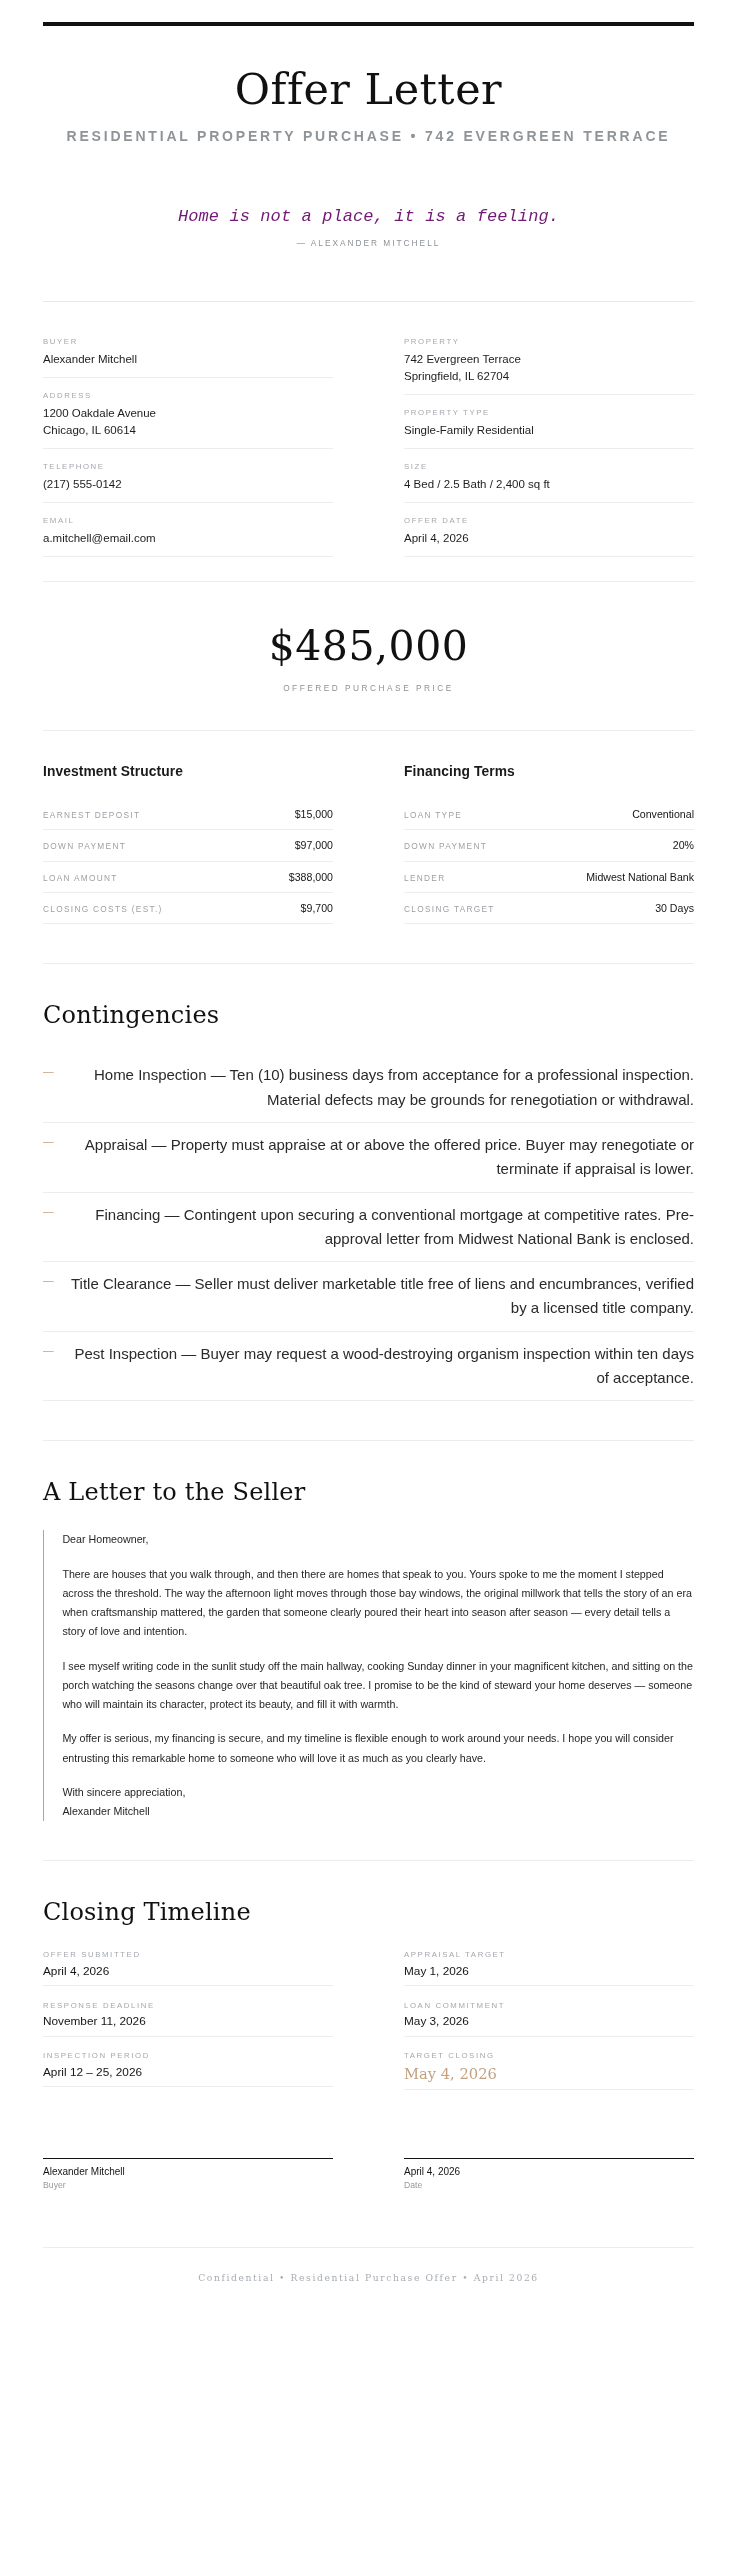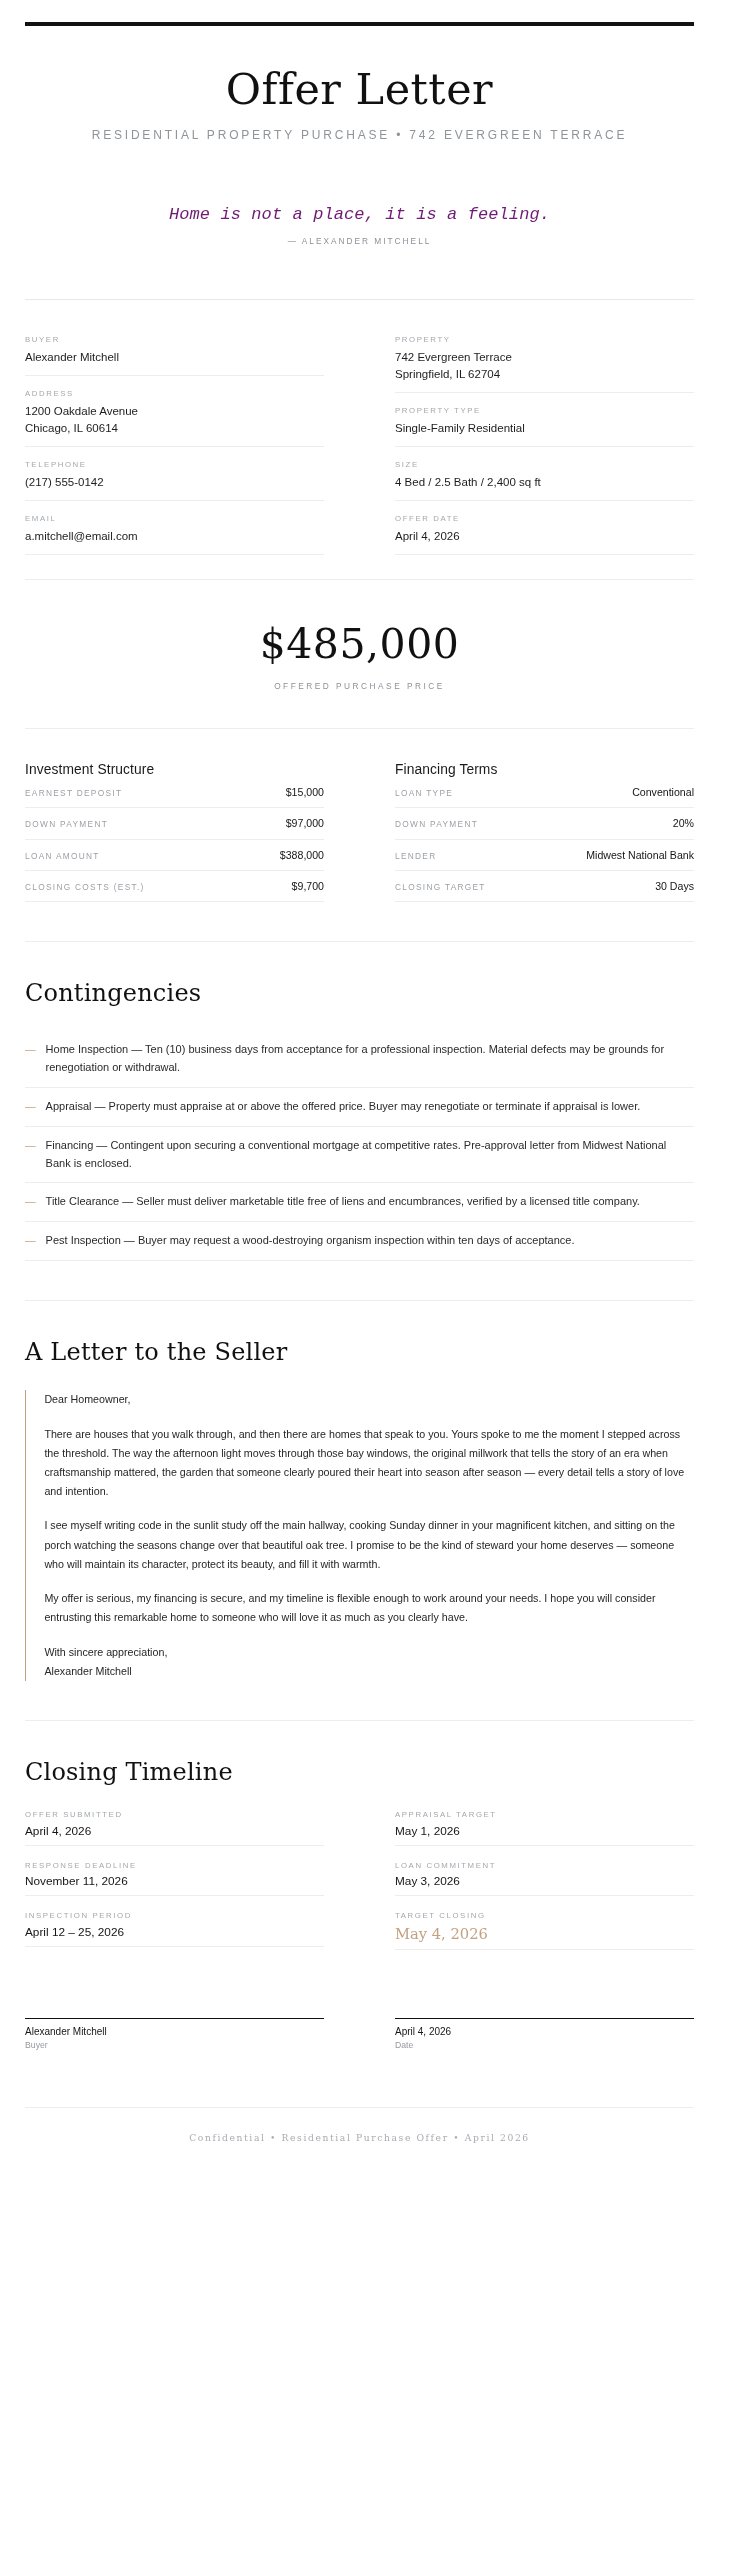--- a/index.html
+++ b/index.html
@@ -8,21 +8,21 @@
     background: #ffffff;
   }
   body {
     font-family: "Liberation Sans", sans-serif;
     color: #1a1a1a;
     -webkit-font-smoothing: antialiased;
   }
   .page {
     width: 729px;
     min-height: 2576px;
-    padding: 22px 35px 0 25px;
+    padding: 22px 35px 0 43px;
     position: relative;
   }
 
   
   .topbar {
     height: 3.7px;
     background: #111111;
     width: 100%;
   }
   .masthead {
@@ -33,24 +33,25 @@
   .doc-title {
     font-family: "DejaVu Serif", "Liberation Serif", serif;
     font-size: 43px;
     font-weight: 400;
     letter-spacing: 0.5px;
     color: #111111;
     line-height: 1.12;
   }
   .doc-subtitle {
     margin-top: 15.6px;
-    font-size: 12px;
+    font-size: 14px;
     letter-spacing: 2.8px;
     color: #8f9499;
     text-transform: uppercase;
+    font-weight: bold;
   }
 
   
   .quote-block {
     text-align: center;
     padding-top: 53px;
   }
   .quote-text {
     font-family: Liberation Mono, monospace;
     font-style: italic;
@@ -126,22 +127,23 @@
 
   
   .terms {
     display: grid;
     grid-template-columns: 1fr 1fr;
     column-gap: 71px;
     padding-top: 33px;
   }
   .terms-heading {
     font-size: 13.8px;
-    font-weight: 400;
+    font-weight: 700;
     color: #1a1a1a;
+    margin-bottom: 20px;
     letter-spacing: 0.1px;
   }
   .term-row {
     display: flex;
     justify-content: space-between;
     align-items: baseline;
     padding: 9.2px 0 9.2px 0;
     border-bottom: 0.9px solid #ededed;
     gap: 26px;
   }
@@ -181,23 +183,24 @@
     padding: 10px 0 10px 0;
     border-bottom: 0.9px solid #ededed;
   }
   .cont-dash {
     color: #c3a180;
     font-size: 10.6px;
     line-height: 1.62;
     flex: 0 0 auto;
   }
   .cont-text {
-    font-size: 11px;
+    font-size: 15px;
     line-height: 1.62;
     color: #2a2a2a;
+    text-align: right;
   }
 
   
   .letter {
     border-left: 1.8px solid #c3a180;
     padding-left: 18.4px;
     margin-top: 8px;
   }
   .letter p {
     font-size: 10.7px;

